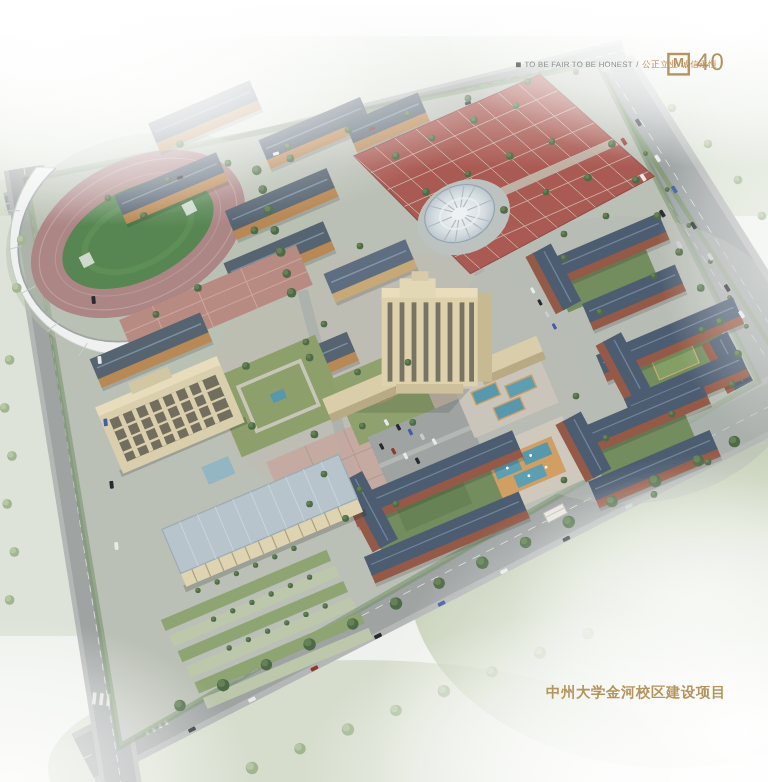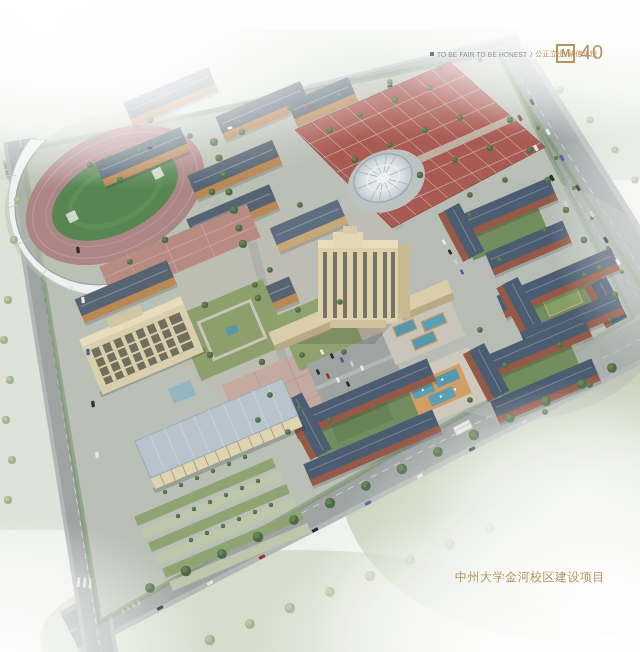--- a/index.html
+++ b/index.html
@@ -8,21 +8,21 @@
   #scene{position:absolute;left:0;top:0;}
   .tagline{position:absolute;left:430px;top:49px;height:10px;display:flex;
            align-items:center;gap:3px;font-size:6.5px;letter-spacing:.2px;color:#8b908d;}
   .tagline .mark{width:4px;height:4px;background:#7a7f7c;display:inline-block;}
   .tagline .zh{color:#c08048;font-size:7px;letter-spacing:.5px;}
   .logo{position:absolute;left:556px;top:44px;width:15px;height:15px;
         border:2px solid #b5945e;color:#b5945e;font-weight:bold;font-size:11px;
         display:flex;align-items:center;justify-content:center;line-height:1;}
   .pageno{position:absolute;left:580px;top:41px;font-size:20px;color:#b5945e;
           letter-spacing:1px;}
-  .proj-title{position:absolute;left:455px;top:569px;font-size:12px;font-weight:normal;
+  .proj-title{position:absolute;left:455px;top:569px;font-size:12px;font-weight:bold;
           color:#b5945e;letter-spacing:.5px;white-space:nowrap;}
 </style>
 </head>
 <body>
 
 <div id="canvas">
 
 <svg id="scene" width="640" height="652" viewBox="0 0 640 652">
 <defs>
   <radialGradient id="rw">

